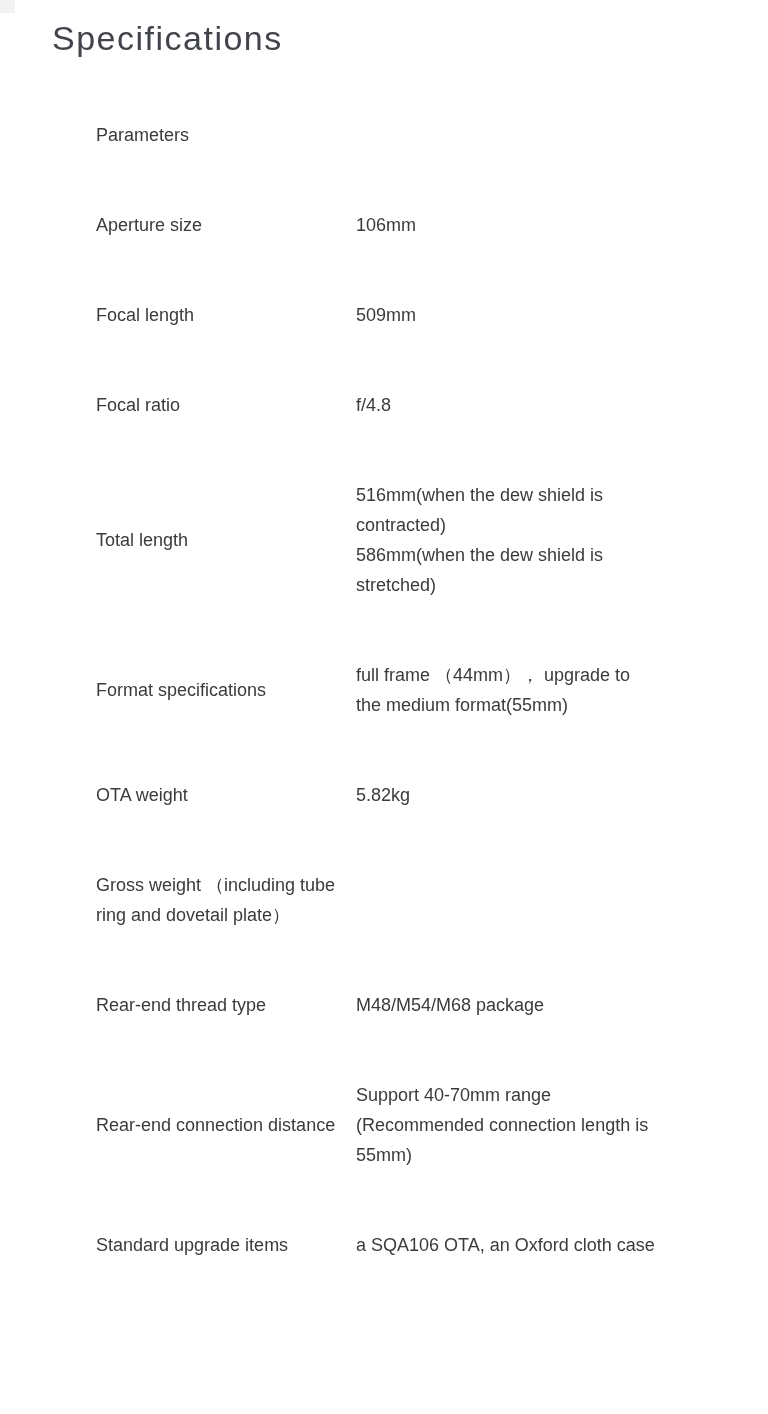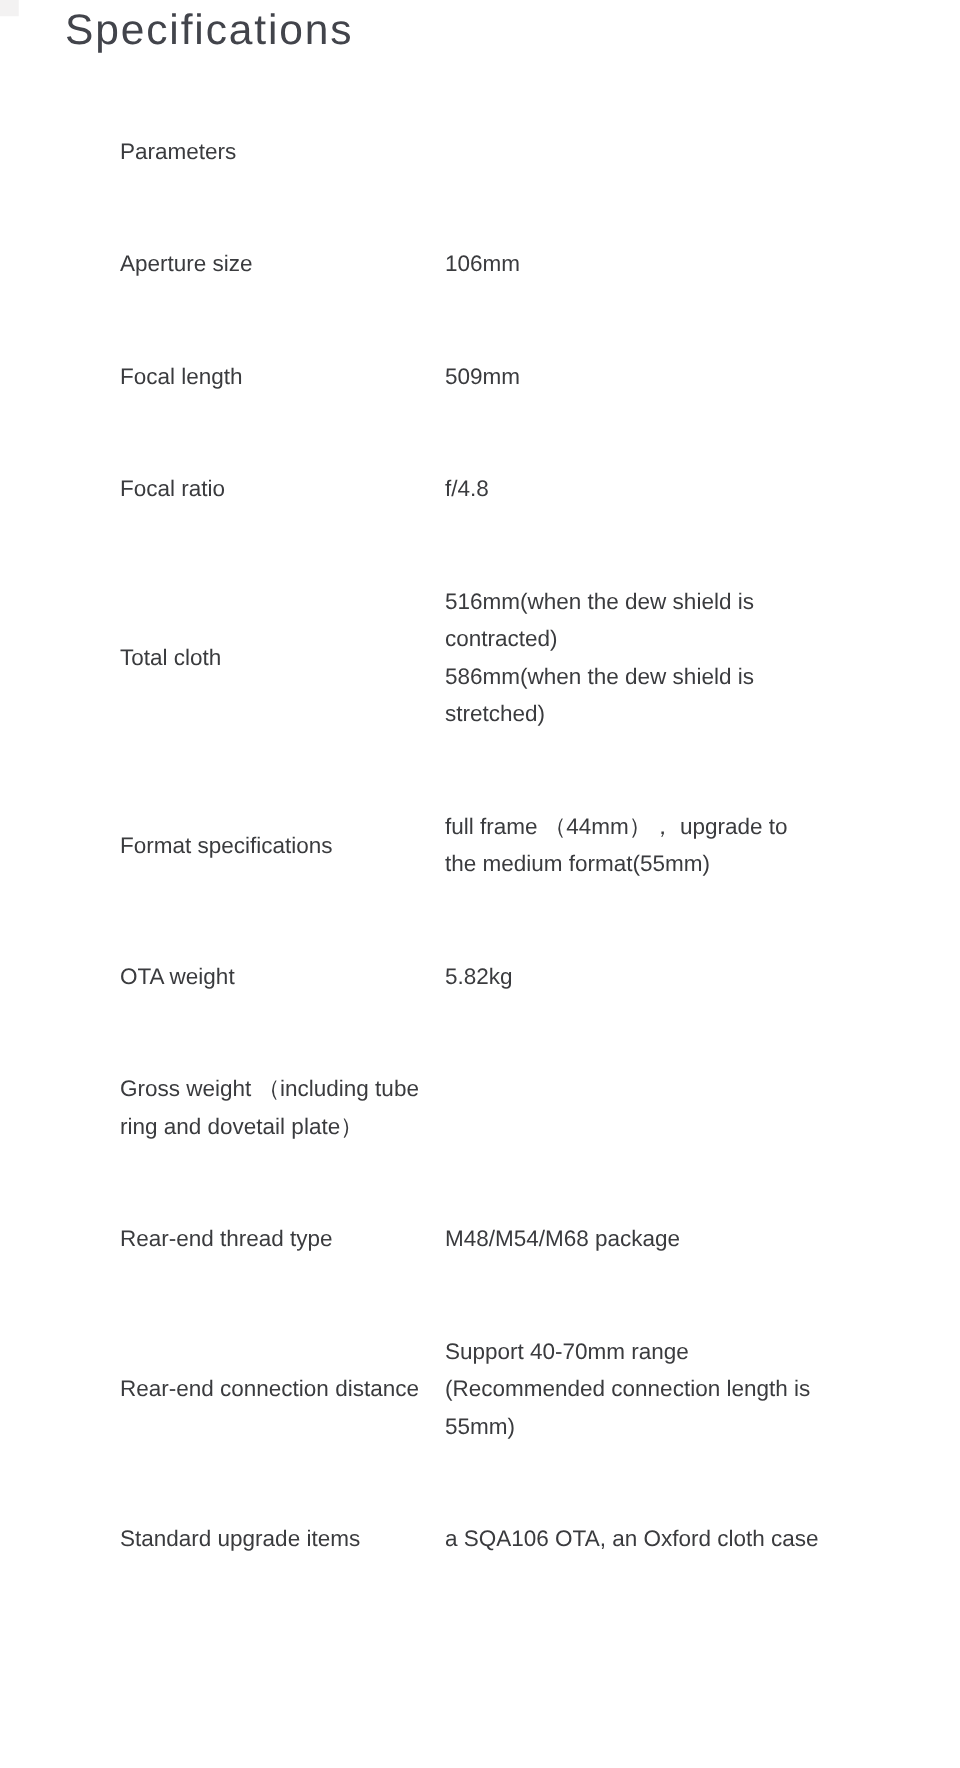--- a/index.html
+++ b/index.html
@@ -18,21 +18,21 @@
   }
   .corner-artifact {
     position: absolute;
     top: 0;
     left: 0;
     width: 15px;
     height: 13px;
     background: #f3f2f2;
   }
   .page {
-    padding: 4px 40px 0 52px;
+    padding: 18px 40px 0 52px;
   }
   .page-title {
     margin: 0;
     font-size: 34px;
     line-height: 40px;
     font-weight: 400;
     letter-spacing: 1.5px;
     color: #42444b;
   }
   .spec-table {
@@ -84,21 +84,21 @@
         <div class="cell value">509mm</div>
       </div>
 
       <div class="spec-row">
         <div class="cell label">Focal ratio</div>
         <div class="cell value">f/4.8</div>
       </div>
 
 
       <div class="spec-row">
-        <div class="cell label">Total cloth</div>
+        <div class="cell label">Total length</div>
         <div class="cell value">516mm(when the dew shield is
 contracted)
 586mm(when the dew shield is
 stretched)</div>
       </div>
 
       <div class="spec-row">
         <div class="cell label">Format specifications</div>
         <div class="cell value">full frame （44mm）， upgrade to
 the medium format(55mm)</div>

